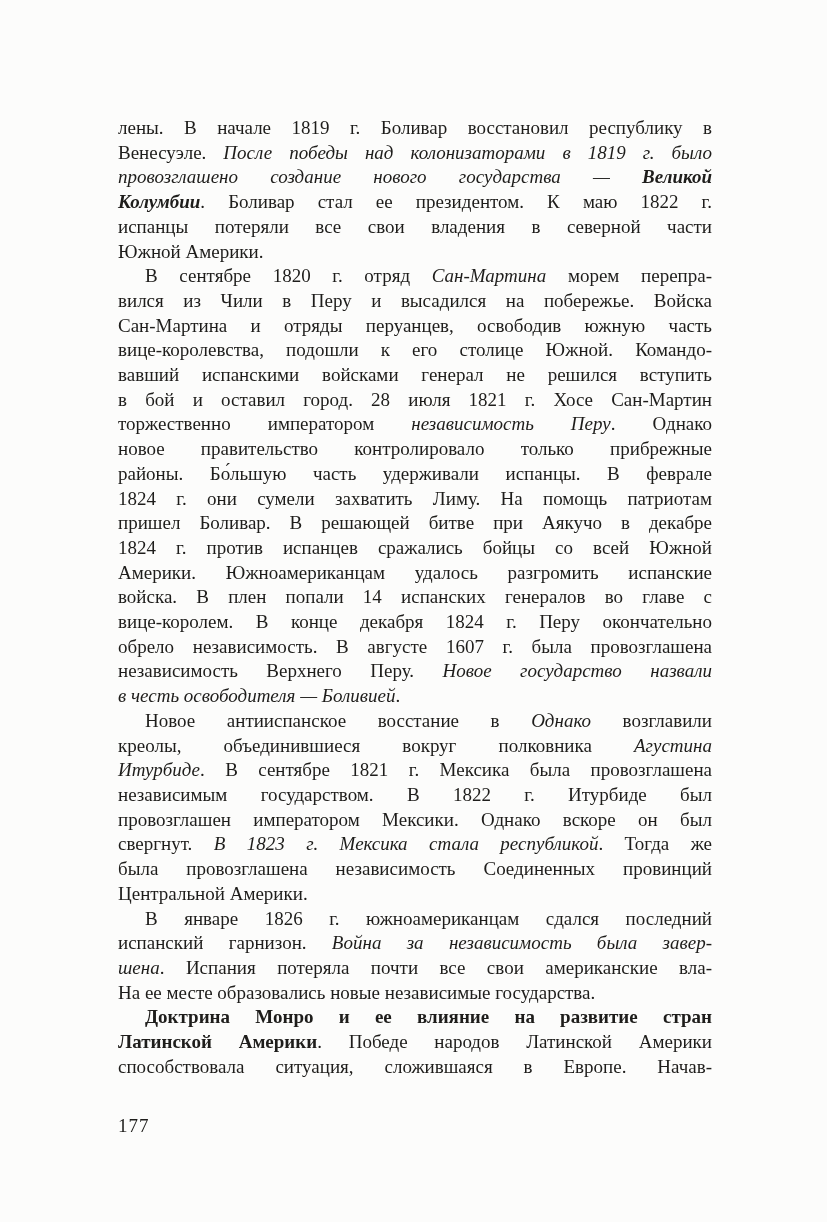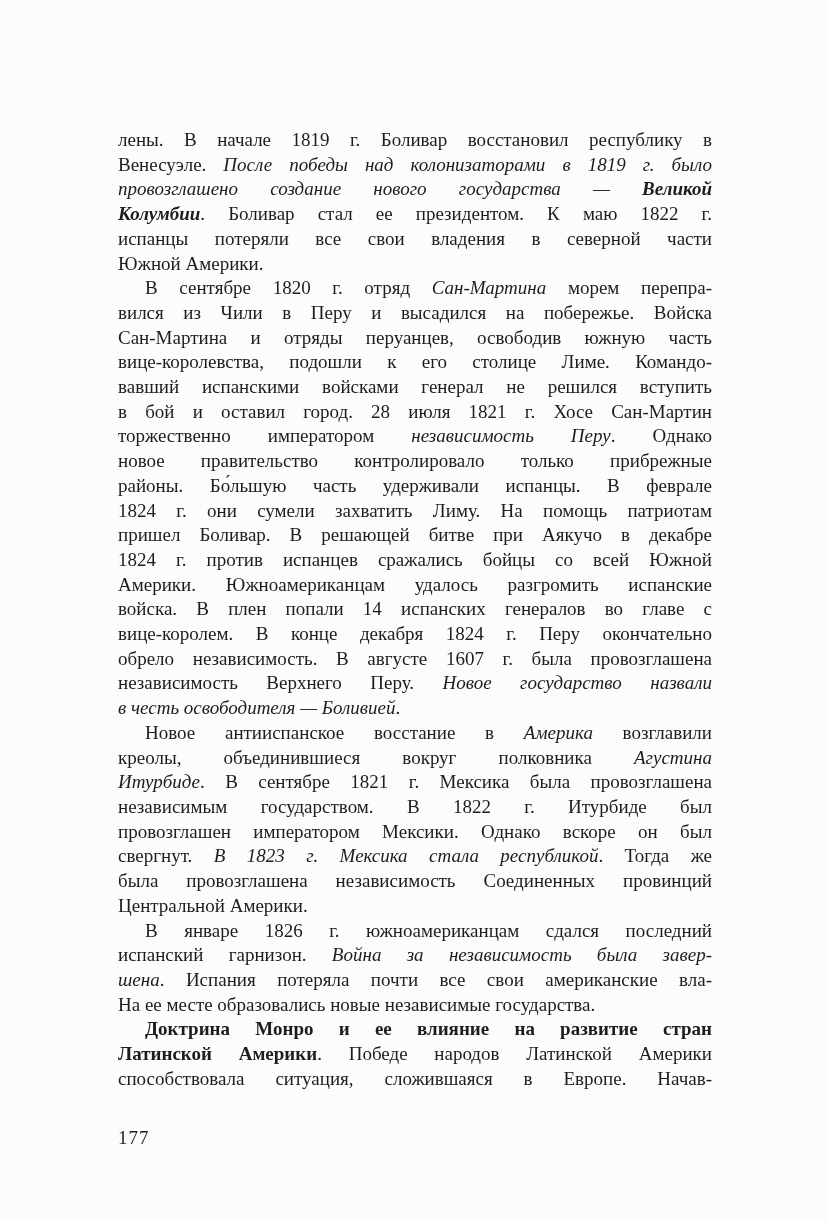--- a/index.html
+++ b/index.html
@@ -11,21 +11,20 @@
     height: 1222px;
     position: relative;
     background: #fcfcfb;
     font-family: "Liberation Serif", "DejaVu Serif", serif;
     color: #1e1d1b;
     overflow: hidden;
   }
   .page {
     position: absolute;
     inset: 0;
-    margin-top: 12px;
   }
   .text-block {
     position: absolute;
     left: 118px;
     top: 116px;
     width: 594px;
     font-size: 19px;
     line-height: 24.7px;
   }
   .text-line {
@@ -58,36 +57,36 @@
   <div class="text-block">
       <div class="text-line"><span class="seg-normal">лены. В начале 1819 г. Боливар восстановил республику в</span></div>
       <div class="text-line"><span class="seg-normal">Венесуэле. </span><span class="seg-italic">После победы над колонизаторами в 1819 г. было</span></div>
       <div class="text-line"><span class="seg-italic">провозглашено создание нового государства — </span><span class="seg-bold-italic">Великой</span></div>
       <div class="text-line"><span class="seg-bold-italic">Колумбии</span><span class="seg-normal">. Боливар стал ее президентом. К маю 1822 г.</span></div>
       <div class="text-line"><span class="seg-normal">испанцы потеряли все свои владения в северной части</span></div>
       <div class="text-line para-end"><span class="seg-normal">Южной Америки.</span></div>
       <div class="text-line first-indented"><span class="seg-normal">В сентябре 1820 г. отряд </span><span class="seg-italic">Сан-Мартина</span><span class="seg-normal"> морем перепра-</span></div>
       <div class="text-line"><span class="seg-normal">вился из Чили в Перу и высадился на побережье. Войска</span></div>
       <div class="text-line"><span class="seg-normal">Сан-Мартина и отряды перуанцев, освободив южную часть</span></div>
-      <div class="text-line"><span class="seg-normal">вице-королевства, подошли к его столице Лиме. Командо-</span></div>
+      <div class="text-line"><span class="seg-normal">вице-королевства, подошли к его столице Южной. Командо-</span></div>
       <div class="text-line"><span class="seg-normal">вавший испанскими войсками генерал не решился вступить</span></div>
       <div class="text-line"><span class="seg-normal">в бой и оставил город. 28 июля 1821 г. Хосе Сан-Мартин</span></div>
       <div class="text-line"><span class="seg-normal">торжественно императором </span><span class="seg-italic">независимость Перу</span><span class="seg-normal">. Однако</span></div>
       <div class="text-line"><span class="seg-normal">новое правительство контролировало только прибрежные</span></div>
       <div class="text-line"><span class="seg-normal">районы. Бо́льшую часть удерживали испанцы. В феврале</span></div>
       <div class="text-line"><span class="seg-normal">1824 г. они сумели захватить Лиму. На помощь патриотам</span></div>
       <div class="text-line"><span class="seg-normal">пришел Боливар. В решающей битве при Аякучо в декабре</span></div>
       <div class="text-line"><span class="seg-normal">1824 г. против испанцев сражались бойцы со всей Южной</span></div>
       <div class="text-line"><span class="seg-normal">Америки. Южноамериканцам удалось разгромить испанские</span></div>
       <div class="text-line"><span class="seg-normal">войска. В плен попали 14 испанских генералов во главе с</span></div>
       <div class="text-line"><span class="seg-normal">вице-королем. В конце декабря 1824 г. Перу окончательно</span></div>
       <div class="text-line"><span class="seg-normal">обрело независимость. В августе 1607 г. была провозглашена</span></div>
       <div class="text-line"><span class="seg-normal">независимость Верхнего Перу. </span><span class="seg-italic">Новое государство назвали</span></div>
       <div class="text-line para-end"><span class="seg-italic">в честь освободителя — Боливией</span><span class="seg-normal">.</span></div>
-      <div class="text-line first-indented"><span class="seg-normal">Новое антииспанское восстание в </span><span class="seg-italic">Америка</span><span class="seg-normal"> возглавили</span></div>
+      <div class="text-line first-indented"><span class="seg-normal">Новое антииспанское восстание в </span><span class="seg-italic">Однако</span><span class="seg-normal"> возглавили</span></div>
       <div class="text-line"><span class="seg-normal">креолы, объединившиеся вокруг полковника </span><span class="seg-italic">Агустина</span></div>
       <div class="text-line"><span class="seg-italic">Итурбиде</span><span class="seg-normal">. В сентябре 1821 г. Мексика была провозглашена</span></div>
       <div class="text-line"><span class="seg-normal">независимым государством. В 1822 г. Итурбиде был</span></div>
       <div class="text-line"><span class="seg-normal">провозглашен императором Мексики. Однако вскоре он был</span></div>
       <div class="text-line"><span class="seg-normal">свергнут. </span><span class="seg-italic">В 1823 г. Мексика стала республикой</span><span class="seg-normal">. Тогда же</span></div>
       <div class="text-line"><span class="seg-normal">была провозглашена независимость Соединенных провинций</span></div>
       <div class="text-line para-end"><span class="seg-normal">Центральной Америки.</span></div>
       <div class="text-line first-indented"><span class="seg-normal">В январе 1826 г. южноамериканцам сдался последний</span></div>
       <div class="text-line"><span class="seg-normal">испанский гарнизон. </span><span class="seg-italic">Война за независимость была завер-</span></div>
       <div class="text-line"><span class="seg-italic">шена</span><span class="seg-normal">. Испания потеряла почти все свои американские вла-</span></div>

